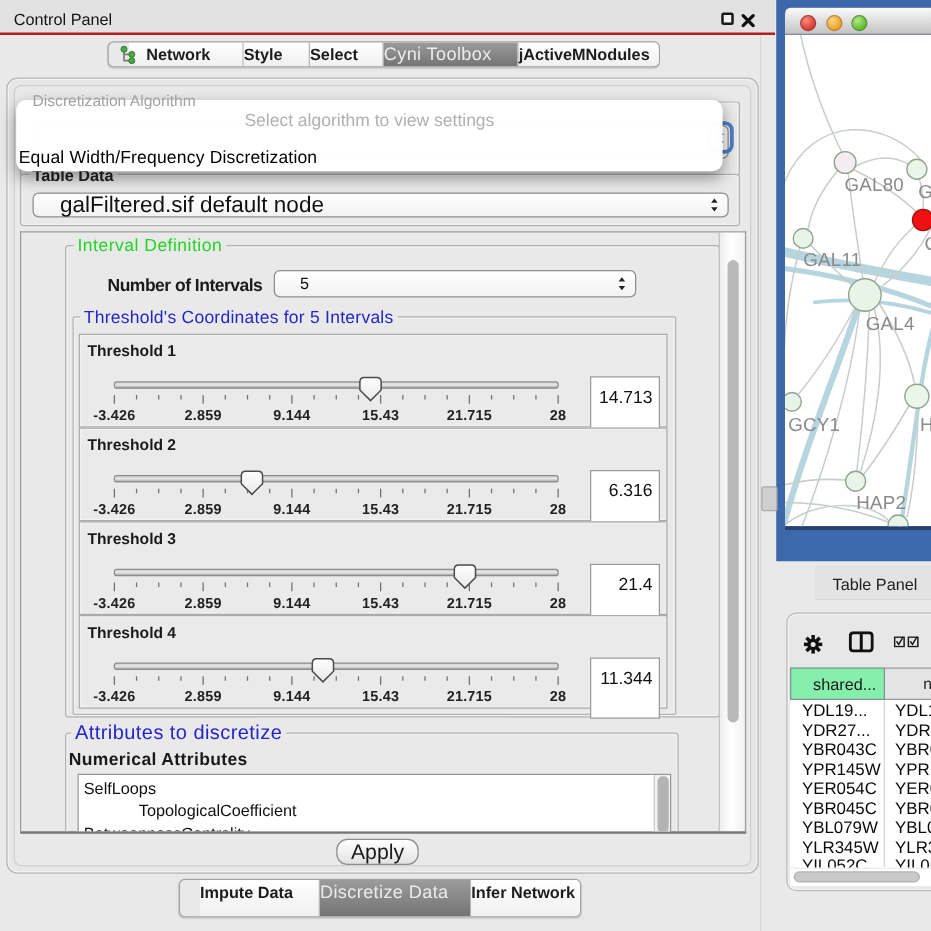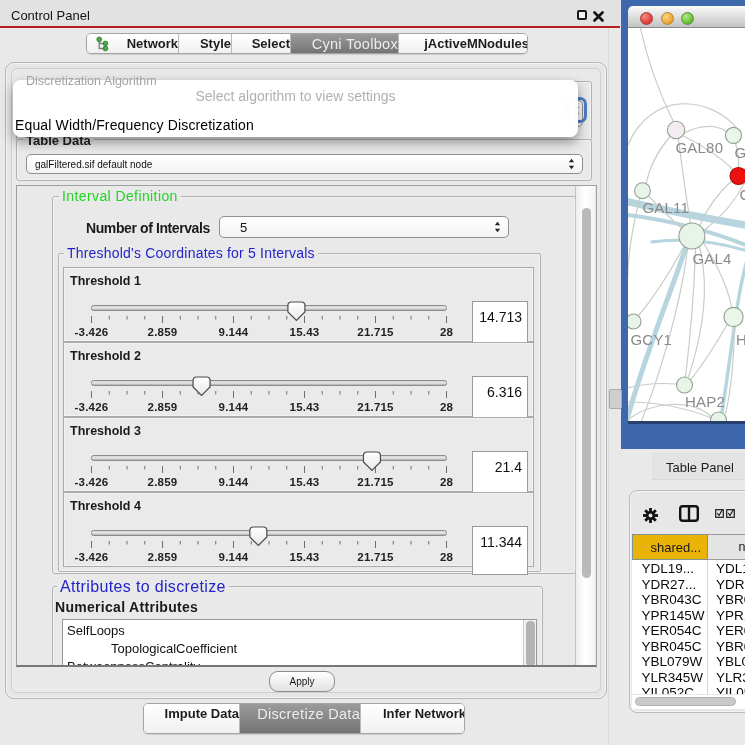--- a/index.html
+++ b/index.html
@@ -6,22 +6,22 @@
 html,body { width:745px; height:745px; overflow:hidden; background:#e9e9e9;
   font-family:"Liberation Sans", sans-serif; }
 .abs { position:absolute; }
 #titlebar { left:0; top:0; width:620px; height:28px; background:#e2e2e2;
   border-bottom:2px solid #b91c1c; }
 #titlebar .t { position:absolute; left:11px; top:8px; font-size:13px; color:#141414; }
 #btnfloat { left:577px; top:10px; width:10px; height:10px; border:2px solid #1a1a1a;
   border-radius:2px; background:#f2f2f2; }
 
 .seg { position:absolute; top:0; height:100%; background:linear-gradient(#ffffff,#f0f0f0);
-  font-size:13px; font-weight:bold; color:#1c1c1c; text-align:right; line-height:20px;
-  border-right:1px solid #b9b9b9; }
+  font-size:13px; font-weight:bold; color:#1c1c1c; text-align:left; line-height:20px;
+  border-right:1px solid #b9b9b9;margin-left:16px; }
 .seg.dark { background:linear-gradient(#9b9b9b,#747474); color:#ececec; font-weight:normal; font-size:14.5px; letter-spacing:0.3px; }
 .segbar { position:absolute; border:1px solid #a3a3a3; border-radius:5px; overflow:hidden;
   box-shadow:0 1px 1px rgba(0,0,0,0.12); }
 
 #outerpanel { left:5px; top:62px; width:602px; height:637px; background:#e6e6e6;
   border:1px solid #b7b7b7; border-radius:9px; box-shadow:inset 0 0 0 1px #f3f3f3; }
 #innerpanel { left:11px; top:68px; width:590px; height:625px; background:#e9e9e9;
   border:1px solid #cfcfcf; border-radius:6px; }
 .groupbox { position:absolute; border:1px solid #b2b2b2; border-radius:3px;
   box-shadow:inset 0 0 0 1px #f2f2f2; }
@@ -55,21 +55,21 @@
 
 #attrlist { position:absolute; left:45px; top:433px; width:475px; height:60px; background:#fff;
   border:1px solid #979797; }
 #attrlist .item { position:absolute; left:4px; font-size:13px; color:#111; }
 #attrlist .lsb { position:absolute; right:0; top:0; width:13px; height:100%;
   background:#f2f2f2; border-left:1px solid #ccc; }
 #attrlist .lsb .th { position:absolute; left:2px; top:1px; width:9px; height:45px;
   background:#b3b3b3; border-radius:4px; }
 #applybtn { left:269px; top:671px; width:66px; height:21px;
   background:linear-gradient(#ffffff,#e2e2e2); border:1px solid #8d8d8d; border-radius:9px;
-  font-size:10px; color:#1a1a1a; text-align:center; line-height:19px; }
+  font-size:17px; color:#1a1a1a; text-align:center; line-height:19px; }
 
 #netwin { left:621px; top:0; width:124px; height:449px; background:#3e68ac; }
 #nettitle { position:absolute; left:6.5px; top:6px; width:117.5px; height:22px;
   background:linear-gradient(#fbfbfb,#c3c3c3); border-bottom:1px solid #8b8b8b;
   border-top-left-radius:5px; }
 .light { position:absolute; top:12px; width:13px; height:13px; border-radius:50%; }
 #netcanvas { position:absolute; left:6.5px; top:28px; width:117.5px; height:393px; background:#fff; }
 #netshadow { position:absolute; left:6.5px; top:421px; width:117.5px; height:3px; background:#27406e; }
 
 #tpbar { left:652px; top:453px; width:125px; height:27px; background:#e3e3e3;
@@ -110,21 +110,21 @@
 <div class="combo" style="left:26px; top:100px; width:557px; height:27px;"></div>
 <div class="abs" style="left:566px; top:97px; width:21px; height:26px; border:3px solid #4d7dc6; border-radius:7px; z-index:5;"></div>
 <svg class="abs" style="left:572px; top:103px; z-index:6;" width="8" height="15" viewBox="0 0 8 15">
   <path d="M4 1 L7 5 L1 5 Z" fill="#333"></path>
     <path d="M4 14 L7 10 L1 10 Z" fill="#333"></path>
 </svg>
 
 <div class="groupbox" style="left:16px; top:139px; width:576px; height:42px;"></div>
 <div class="grouptitle" style="left:23px; top:133px; font-weight:bold; font-size:13px; color:#222;">Table Data</div>
 <div class="combo" style="left:26px; top:154px; width:557px; height:20px;">
-  <span class="txt" style="font-size:10px; left:8px;">galFiltered.sif default node</span>
+  <span class="txt" style="font-size:18px; left:21px;">galFiltered.sif default node</span>
   <svg class="stepper" width="8" height="14" viewBox="0 0 8 14">
     <path d="M4 1 L7 5 L1 5 Z" fill="#222"></path>
       <path d="M4 13 L7 9 L1 9 Z" fill="#222"></path>
   </svg>
 </div>
 
 <div id="popup" class="abs">
   <div class="hint">Select algorithm to view settings</div>
   <div class="i2">Equal Width/Frequency Discretization</div>
 </div>
@@ -460,21 +460,21 @@
 <svg class="abs" style="left:715px; top:509px;" width="21" height="9" viewBox="0 0 21 9">
   <g fill="none" stroke="#1a1a1a" stroke-width="1.2">
     <rect x="0.7" y="0.7" width="7.6" height="7.6"></rect>
     <path d="M2.2 4 L4 6.5 L7.5 0.5"></path>
     <rect x="11.7" y="0.7" width="7.6" height="7.6"></rect>
     <path d="M13.2 4 L15 6.5 L18.5 0.5"></path>
   </g>
 </svg>
 
 <div id="tbl" class="abs">
-  <div class="hcell" style="left:0; width:75.5px; background:#eab308; border:1px solid #7e929b; padding-left:12px; font-size:13px;">shared...</div>
+  <div class="hcell" style="left:0; width:75.5px; background:#86efac; border:1px solid #7e929b; padding-left:12px; font-size:13px;">shared...</div>
   <div class="hcell" style="left:75.5px; width:90px; background:#e4e4e4; border:1px solid #9a9a9a; border-left:none; text-align:left; padding-left:31px;">na</div>
   <div id="tblrows">
     <div class="trow" style="top:0.5px;">
         <span class="c1">YDL19...</span>
         <span class="c2">YDL19...</span>
       </div>
     <div class="trow" style="top:16px;">
         <span class="c1">YDR27...</span>
         <span class="c2">YDR27...</span>
       </div>

